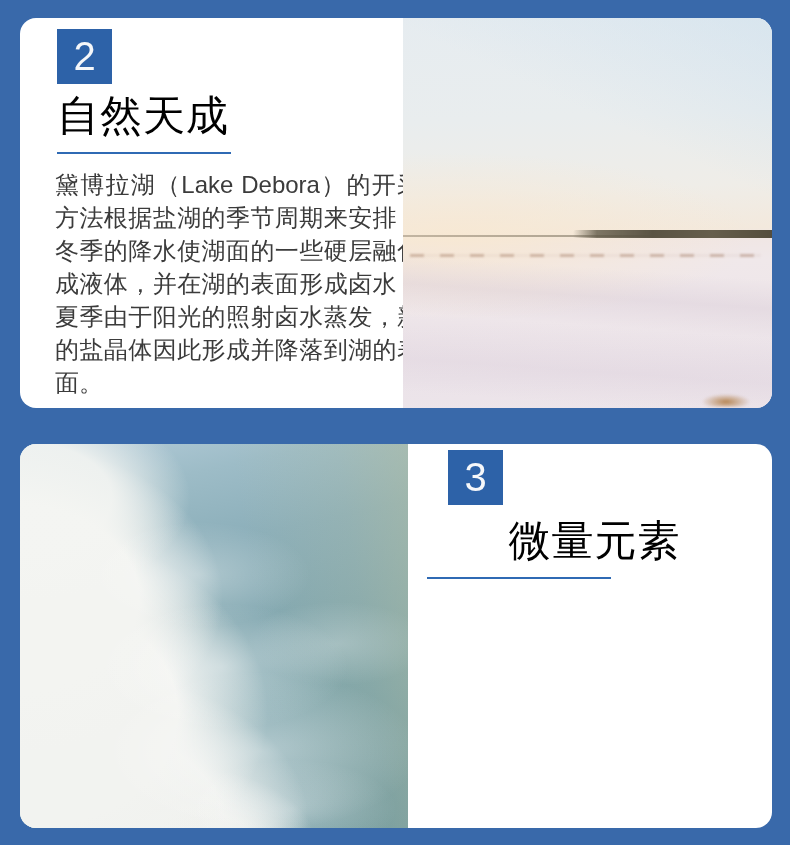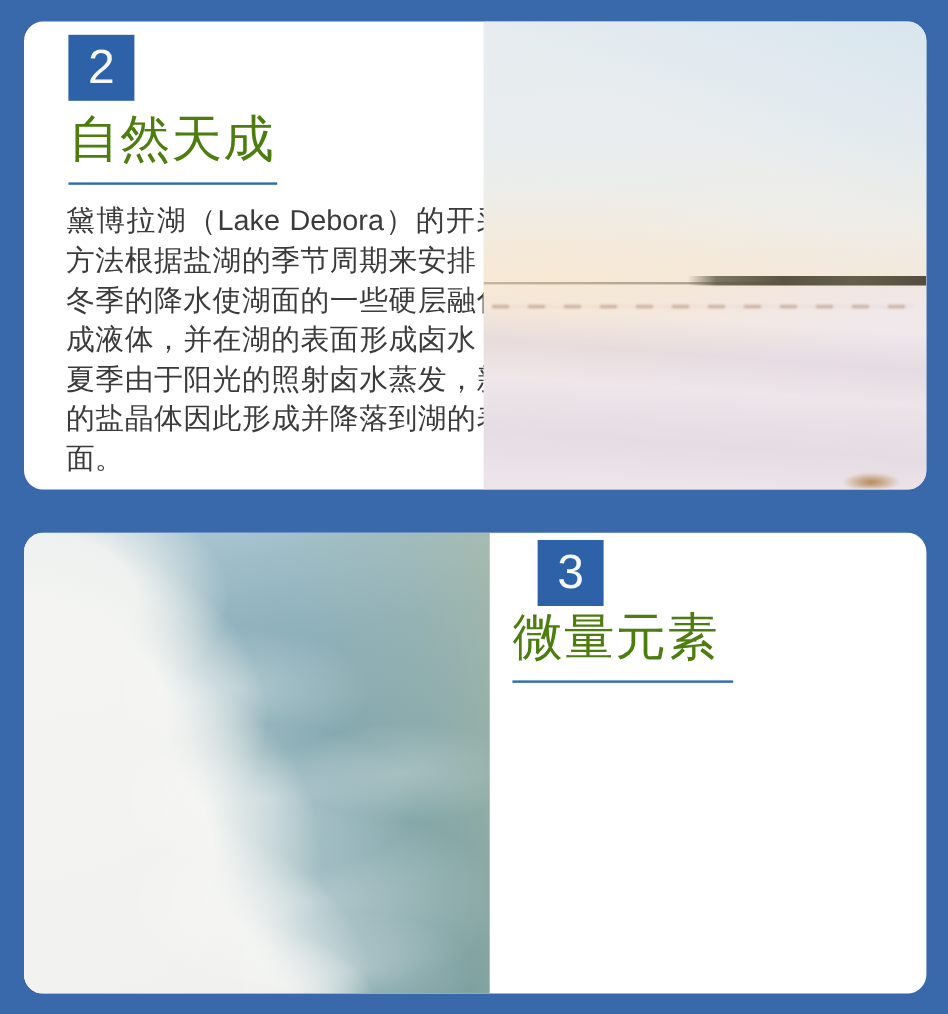--- a/index.html
+++ b/index.html
@@ -32,27 +32,27 @@
     background: #2d62a8;
     color: #f5f7fa;
     font-size: 40px;
     line-height: 55px;
     text-align: center;
   }
   #card-trace .num-badge { margin-left: 21px; }
 
   .section-title {
     font-size: 42px;
-    color: #4d7c0f;
+    color: #000000;
     letter-spacing: 1px;
     font-weight: 400;
     line-height: 1.16;
   }
   #card-nature .section-title { margin-top: 8px; }
-  #card-trace  .section-title { margin-top: 2px; }
+  #card-trace  .section-title { margin-top: 12px; text-align: center; }
 
   .title-rule { height: 2px; background: #2f6ab4; margin-top: 11px; }
   #card-nature .title-rule { width: 174px; }
   #card-trace  .title-rule { width: 184px; }
 
   .body-text {
     font-size: 24px;
     line-height: 33px;
     color: #3b3b3b;
     letter-spacing: 0;

